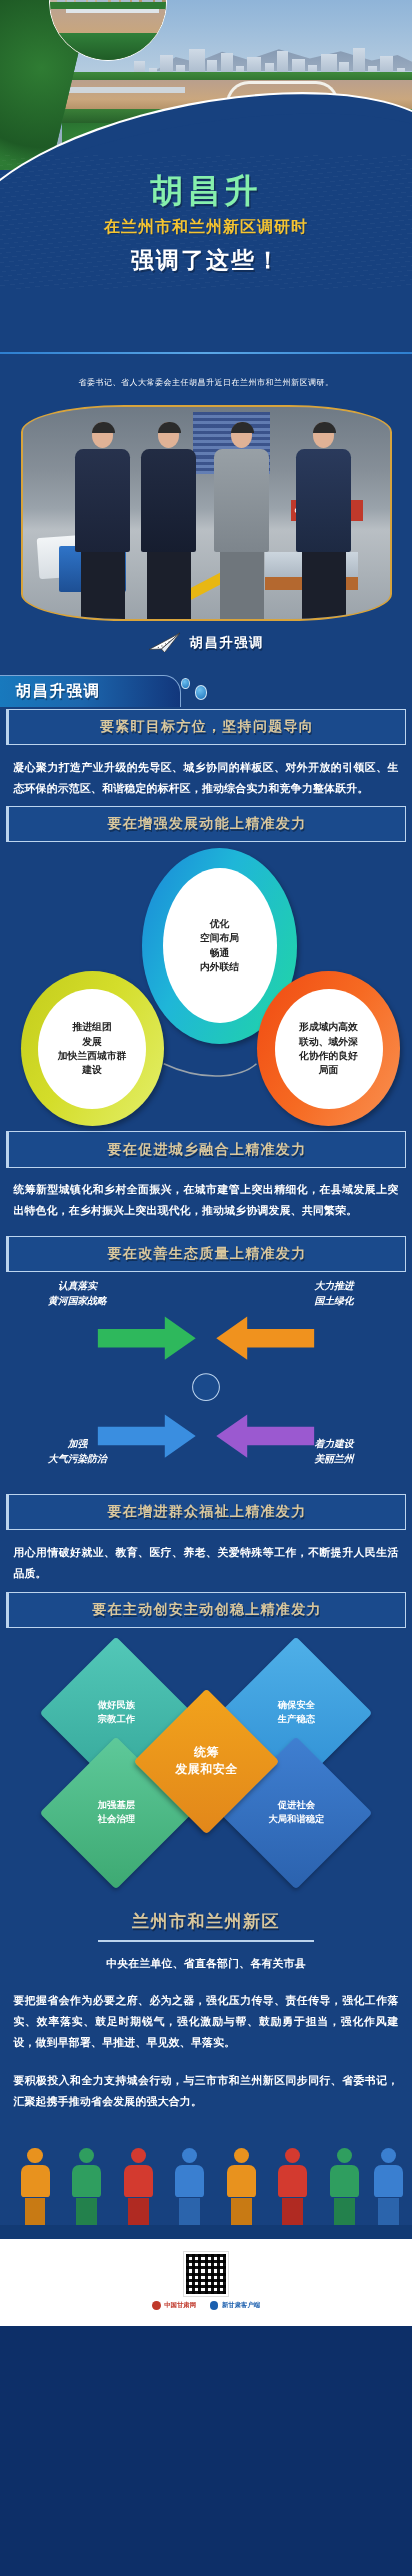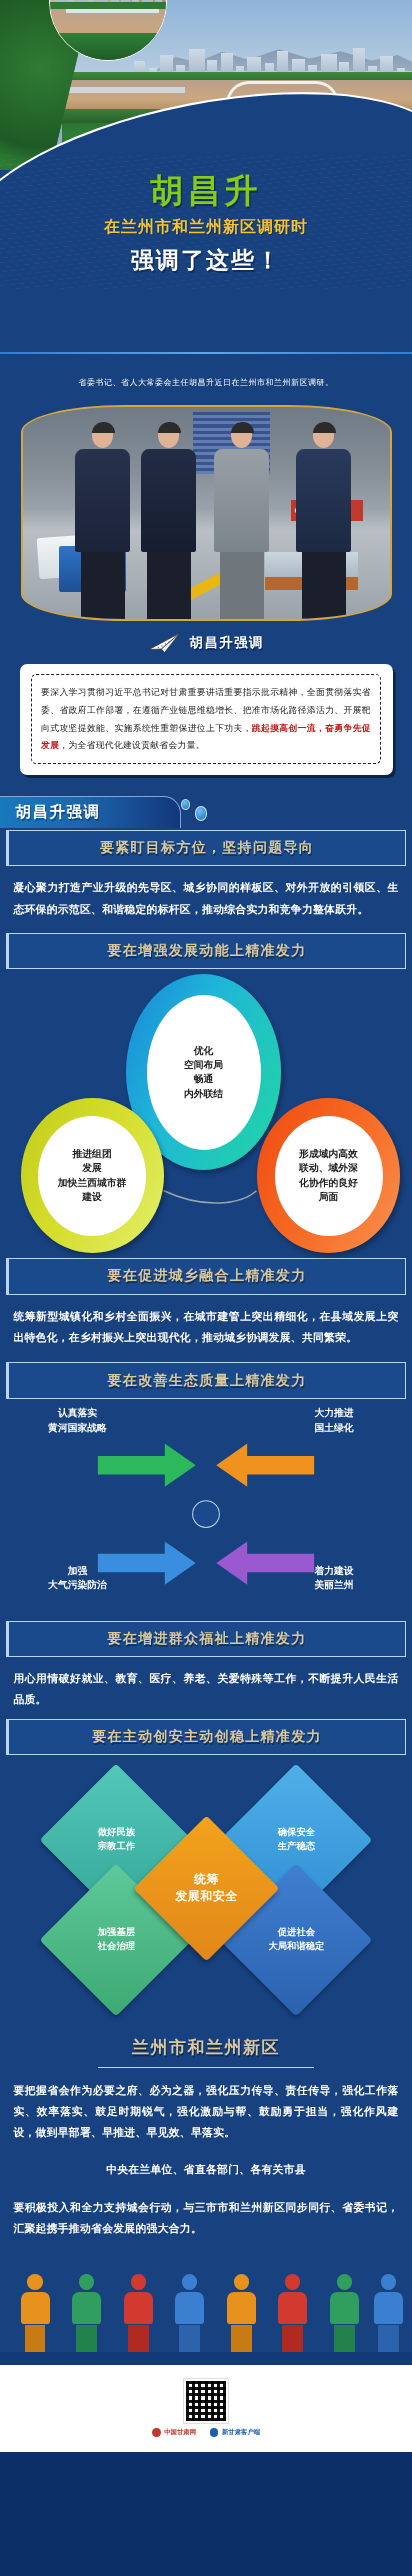--- a/index.html
+++ b/index.html
@@ -72,21 +72,21 @@
     position:absolute; left:-41px; top:122px; width:515px; height:268px;
     background:#17417f; transform: rotate(-9deg); border-radius: 50% 50% 0 0 / 77px 77px 0 0;
   }
   .hero-waves {
     position:absolute; left:0; top:155px; width:412px; height:134px; opacity:.5;
     background: repeating-linear-gradient(-6deg, rgba(255,255,255,.07) 0 0.5px, rgba(255,255,255,0) 0.5px 4.6px);
   }
 
   .hero-text { position: absolute; left: 0; top: 174px; width: 412px; text-align: center; z-index: 6; }
   .hero-name {
-    font-size: 33px; font-weight: 900; letter-spacing: 4.1px; color: #84cc16;
+    font-size: 33px; font-weight: 900; letter-spacing: 4.1px; color: #86efac;
     text-shadow: 1.5px 2.1px 0 rgba(0,0,0,.28); line-height: 1.05;
   }
   .hero-sub {
     margin-top: 8.2px; font-size: 16px; color: #f5c431; letter-spacing: 1px;
     font-family: "Liberation Serif", "DejaVu Serif", serif; font-weight: 700;
     text-shadow: 1px 1px 0 rgba(0,0,0,.25);
   }
   .hero-line3 {
     margin-top: 7.2px; font-size: 23px; font-weight: 900; letter-spacing: 2.1px; color:#fff;
     text-shadow: 1.5px 2.1px 0 rgba(0,0,0,.28);
@@ -187,32 +187,32 @@
   .trio { position: relative; width: 412px; height: 289px; }
   .trio svg.links { position:absolute; left:0; top:0; }
   .circ {
     position:absolute; border-radius:50%; display:flex; align-items:center; justify-content:center;
     box-shadow: 2.1px 3.1px 5.2px rgba(0,0,0,.3);
   }
   .circ .inner {
     background:#fff; border-radius:50%; display:flex; align-items:center; justify-content:center;
     text-align:center; color:#222; font-size: 9.8px; font-weight: 700; line-height: 1.45; padding: 3.1px 5.2px;
   }
-  .c-top { left: 126px; top: 5.2px; width: 155px; height: 196px;
+  .c-top { left: 142px; top: 5.2px; width: 155px; height: 196px;
     background: linear-gradient(115deg,#1a86d8 0%, #1fb6d8 40%, #21d7a3 100%); }
   .c-top .inner { width: 114px; height: 155px; }
   .c-left { left: 20.6px; top: 129px; width: 143px; height: 155px;
     background: linear-gradient(120deg,#c3cc1c 0%, #d4dd2a 45%, #e3ef6b 100%); }
   .c-left .inner { width: 108px; height: 120px; }
   .c-right { left: 257px; top: 129px; width: 143px; height: 155px;
     background: linear-gradient(120deg,#f04a12 0%, #f66a22 50%, #f99152 100%); }
   .c-right .inner { width: 108px; height: 120px; }
 
   
-  .arrows { position:relative; width:347px; height: 222px; }
+  .arrows { position:relative; width:347px; height: 222px; font-style: italic; }
   .arr-label { position:absolute; text-align:center; font-size: 9.8px; font-weight:700; line-height:1.5; color:#fff; }
   .al1 { left: 18.5px; top: 7.2px; width: 118px; }
   .al2 { left: 275px; top: 7.2px; width: 118px; }
   .al3 { left: 18.5px; top: 165px; width: 118px; }
   .al4 { left: 275px; top: 165px; width: 118px; }
 
   
   .diamonds { position:relative; width:412px; height: 268px; }
   .dia {
     position:absolute; width: 108px; height: 108px; transform: rotate(45deg);
@@ -390,42 +390,35 @@
             <circle cx="20" cy="30" r="1.2"></circle>
             <circle cx="27" cy="27" r="1.2"></circle>
             <circle cx="34" cy="23" r="1.2"></circle>
             <circle cx="41" cy="19" r="1.2"></circle>
           </g>
       </svg>
     </span>
     <span class="label">胡昌升强调</span>
   </div>
 
-  <div class="quote-outer">
-    <div class="quote-box">
-      <div class="quote-inner">
-        <p class="quote-text"><span>要深入学习贯彻习近平总书记对甘肃重要讲话重要指示批示精神，全面贯彻落实省委、省政府工作部署，在遵循产业链思维稳增长、把准市场化路径添活力、开展靶向式攻坚提效能、实施系统性重塑保进位上下功夫，</span><span class="hl">跳起摸高创一流，奋勇争先促发展</span><span>，为全省现代化建设贡献省会力量。</span></p>
-      </div>
-    </div>
-  </div>
 
   <div class="ribbon-wrap">
     <div class="ribbon">
         <span>胡昌升强调</span>
       </div>
     <div class="bubble b1"></div>
     <div class="bubble b2"></div>
   </div>
 
   <div class="band">
     <h2>要紧盯目标方位，坚持问题导向</h2>
   </div>
   <p class="para">凝心聚力打造产业升级的先导区、城乡协同的样板区、对外开放的引领区、生态环保的示范区、和谐稳定的标杆区，推动综合实力和竞争力整体跃升。</p>
 
-  <div class="band" style="margin-top:8px">
+  <div class="band" style="margin-top:2px">
     <h2>要在增强发展动能上精准发力</h2>
   </div>
   <div class="trio">
     <svg class="links" width="412" height="289" viewBox="0 0 800 560">
       <path d="M290,345 C210,330 165,300 168,262" stroke="#9aa3ab" stroke-width="3" fill="none"></path>
       <path d="M550,345 C630,330 652,300 650,262" stroke="#9aa3ab" stroke-width="3" fill="none"></path>
       <path d="M318,430 C400,468 470,455 498,430" stroke="#9aa3ab" stroke-width="3" fill="none"></path>
     </svg>
     <div class="circ c-top">
       <div class="inner">
@@ -492,22 +485,22 @@
         <span>促进社会<br>大局和谐稳定</span>
       </div>
     <div class="d-center">
         <span>统筹<br>发展和安全</span>
       </div>
   </div>
 
   <div class="gold-title">兰州市和兰州新区</div>
   <div class="gold-underline"></div>
 
+  <p class="para center">中央在兰单位、省直各部门、各有关市县</p>
   <p class="para">要把握省会作为必要之府、必为之器，强化压力传导、责任传导，强化工作落实、效率落实、鼓足时期锐气，强化激励与帮、鼓励勇于担当，强化作风建设，做到早部署、早推进、早见效、早落实。</p>
-  <p class="para center">中央在兰单位、省直各部门、各有关市县</p>
   <p class="para">要积极投入和全力支持城会行动，与三市市和兰州新区同步同行、省委书记，汇聚起携手推动省会发展的强大合力。</p>
 
   <div class="people">
     <div class="fig" style="left:20.6px">
         <div class="h" style="background:#e8921e"></div>
         <div class="t" style="background:#e8921e"></div>
         <div class="l" style="background:#c87a14"></div>
       </div>
     <div class="fig" style="left:72px">
         <div class="h" style="background:#2f9e5f"></div>

